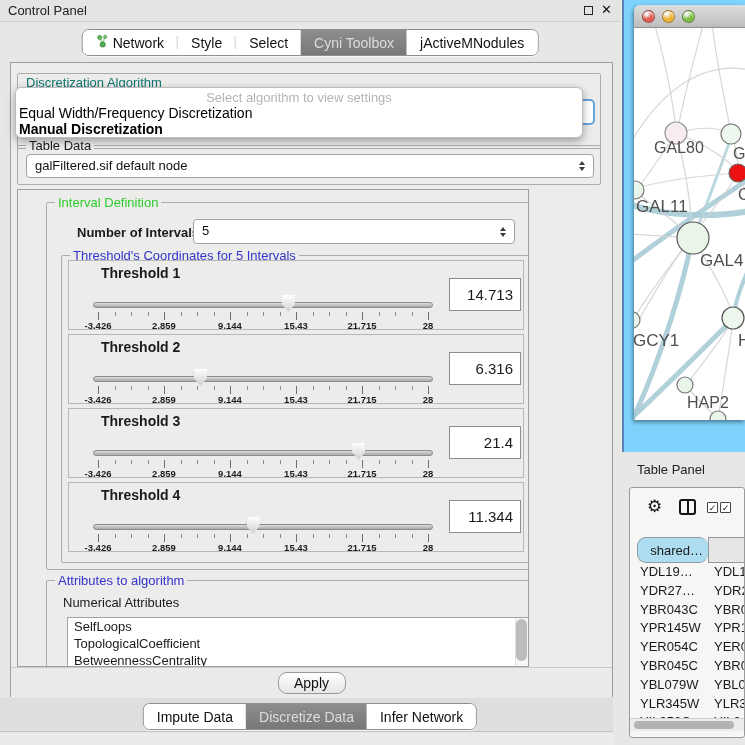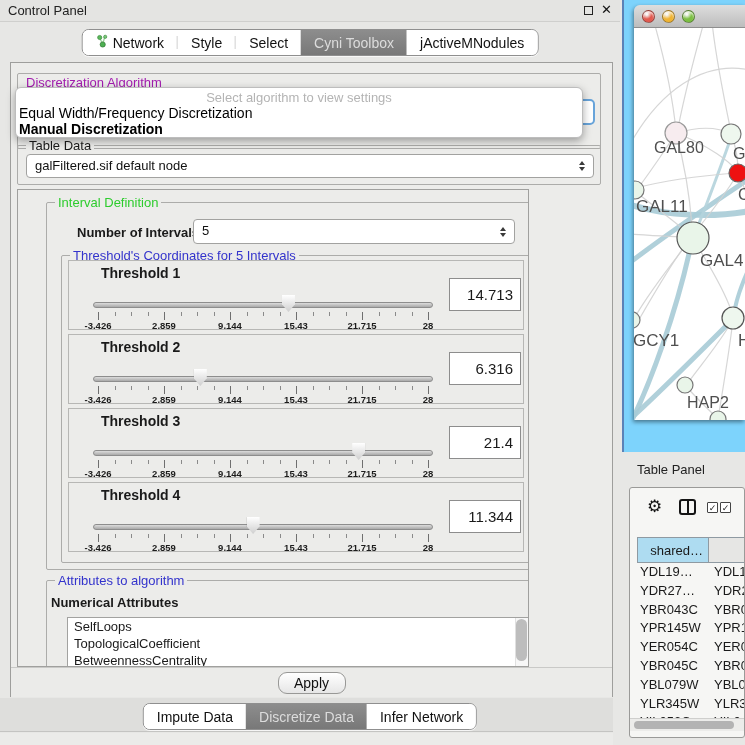--- a/index.html
+++ b/index.html
@@ -22,21 +22,21 @@
   .tabsep { width:1px; background:#c4c4c4; margin:6px 0; }
 
   .content { position:absolute; left:10px; top:62px; width:603px; height:635px; background:#ececea; border:1px solid #9e9e9c; }
 
   .group { position:absolute; border:1px solid #acacaa; border-radius:2px; }
   .group-title { position:absolute; top:-8px; left:8px; background:#ececea; padding:0 3px; font-size:13px; white-space:nowrap; }
   .gt-green { color:#2ecc2e; }
   .gt-blue { color:#3333cc; }
 
   .algo-group { left:6px; top:10px; width:584px; height:76px; }
-  .algo-title { position:absolute; top:1px; left:8px; font-size:13px; color:#a21caf; background:transparent; }
+  .algo-title { position:absolute; top:1px; left:8px; font-size:13px; color:#0f766e; background:transparent; }
   .focus-combo { position:absolute; left:540px; top:36px; width:44px; height:26px; background:#fff; border:2px solid #68a4da; border-radius:5px; z-index:4; }
 
   .popup { position:absolute; left:4px; top:24px; width:568px; height:51px; background:#fff; border:1px solid #bdbdbd; border-radius:6px; box-shadow:0 3px 8px rgba(0,0,0,.35); z-index:8; overflow:hidden; }
   .popup-placeholder { text-align:center; color:#b4b4b4; font-size:13px; padding-top:2px; height:17px; }
   .popup-opt { font-size:14px; padding:0 3px; height:16px; line-height:16px; color:#000; }
   .popup-opt.bold { font-weight:bold; }
 
   .td-group { left:6px; top:82px; width:584px; height:40px; }
   .combo { position:absolute; background:#fff; border:1px solid #a2a2a0; border-radius:4px; font-size:13px; line-height:22px; padding-left:8px; color:#111; white-space:nowrap; overflow:hidden; }
   .spin { position:absolute; right:8px; top:50%; transform:translateY(-50%); display:flex; flex-direction:column; gap:2px; }
@@ -59,21 +59,21 @@
   .thr-track { position:absolute; left:24px; top:41px; width:340px; height:6px; background:linear-gradient(#dcdcdc,#a9a9a9); border:1px solid #8d8d8d; border-radius:4px; }
   .thr-scale { position:absolute; left:29px; top:0; width:330px; height:70px; }
   .thr-thumb { position:absolute; top:34px; width:13px; height:17px; background:linear-gradient(#ffffff,#cfcfcf); clip-path:polygon(0 0,100% 0,100% 55%,50% 100%,0 55%); filter:drop-shadow(0 0 1px #7a7a7a); z-index:2; }
   .tick { position:absolute; top:51px; width:1px; background:#8a8a8a; }
   .tick.major { height:8px; background:#6f6f6f; }
   .tick.minor { height:4px; }
   .ticklab { position:absolute; top:59px; transform:translateX(-50%); font-size:9.5px; font-weight:bold; color:#1c1c1c; white-space:nowrap; }
   .thr-value { position:absolute; right:2px; top:17px; width:72px; height:33px; background:#fff; border:1px solid #8d8d8d; font-size:15px; text-align:right; line-height:31px; padding-right:7px; }
 
   .attr-group { left:28px; top:390px; width:500px; height:200px; }
-  .attr-sub { position:absolute; left:4px; top:14px; font-size:13px; font-weight:bold; }
+  .attr-sub { position:absolute; left:16px; top:14px; font-size:13px; font-weight:normal; }
   .attr-list { position:absolute; left:20px; top:36px; width:462px; height:150px; background:#fff; border:1px solid #a2a2a0; }
   .attr-item { font-size:13px; line-height:17px; padding-left:6px; white-space:nowrap; }
   .attr-list .lsb { position:absolute; right:1px; top:1px; width:11px; height:42px; background:#bdbdbd; border-radius:6px; }
   .attr-list .lsbtrack { position:absolute; right:0; top:0; width:13px; height:100%; border-left:1px solid #e0e0e0; background:#f7f7f7; }
 
   .apply-band { position:absolute; left:0; top:604px; width:100%; height:30px; background:#ebebe9; border-top:1px solid #c9c9c7; }
   .apply-btn { position:absolute; left:50%; top:4px; transform:translateX(-50%); width:68px; height:22px; background:linear-gradient(#ffffff,#e6e6e6); border:1px solid #989896; border-radius:9px; font-size:14px; font-family:inherit; color:#111; }
 
   .bottom-band { position:absolute; left:0; top:698px; width:613px; height:34px; background:#dededc; border-bottom:1px solid #c4c4c2; }
   .bottom-strip { position:absolute; left:0; top:733px; width:613px; height:12px; background:#ebebe9; }
@@ -89,21 +89,21 @@
   .tp-band { position:absolute; left:622px; top:452px; width:123px; height:35px; background:#e7e7e5; font-size:13px; }
   .tp-title { position:absolute; left:15px; top:10px; color:#222; }
   .table-panel { position:absolute; left:629px; top:487px; width:116px; height:251px; background:#f6f6f4; border:1px solid #9a9a98; border-radius:3px; overflow:hidden; }
   .tp-toolbar { position:absolute; left:0; top:0; width:100%; height:40px; }
   .gear-ic { position:absolute; left:17px; top:8px; font-size:17px; color:#141414; }
   .split-ic { position:absolute; left:49px; top:11px; width:17px; height:16px; border:2px solid #141414; border-radius:3px; background:linear-gradient(#141414,#141414) center/2px 100% no-repeat; }
   .cb-ic { position:absolute; top:14px; width:11px; height:11px; border:1px solid #444; border-radius:1px; background:#fff; font-size:9px; line-height:10px; text-align:center; color:#222; }
   .tp-table { position:absolute; left:7px; top:49px; width:150px; }
   .th-row,.t-row { display:flex; }
   .th-cell { height:26px; line-height:25px; font-size:13px; border:1px solid #8f9aa2; }
-  .th-c1 { width:71px; background:#aedcf1; text-align:right; padding-right:5px; border-right:none; }
+  .th-c1 { width:71px; background:#aedcf1; text-align:right; padding-right:5px; border-right:none;border-radius:9px; }
   .th-c2 { width:75px; background:#e6e6e4; text-align:right; padding-right:6px; }
   .t-rows { height:157px; overflow:hidden; }
   .t-row { height:18.8px; }
   .t-cell { font-size:13px; line-height:18.8px; white-space:nowrap; overflow:hidden; }
   .t-c1 { width:71px; padding-left:3px; }
   .t-c2 { width:75px; padding-left:6px; }
   .hscroll { position:absolute; left:0; top:230px; width:100%; height:13px; background:#ececea; border-top:1px solid #cfcfcd; }
   .hthumb { position:absolute; left:4px; top:2px; width:100px; height:8px; background:#b3b3b3; border-radius:4px; }
 
   .cursor-arrow { position:absolute; left:567px; top:147px; z-index:9; }

